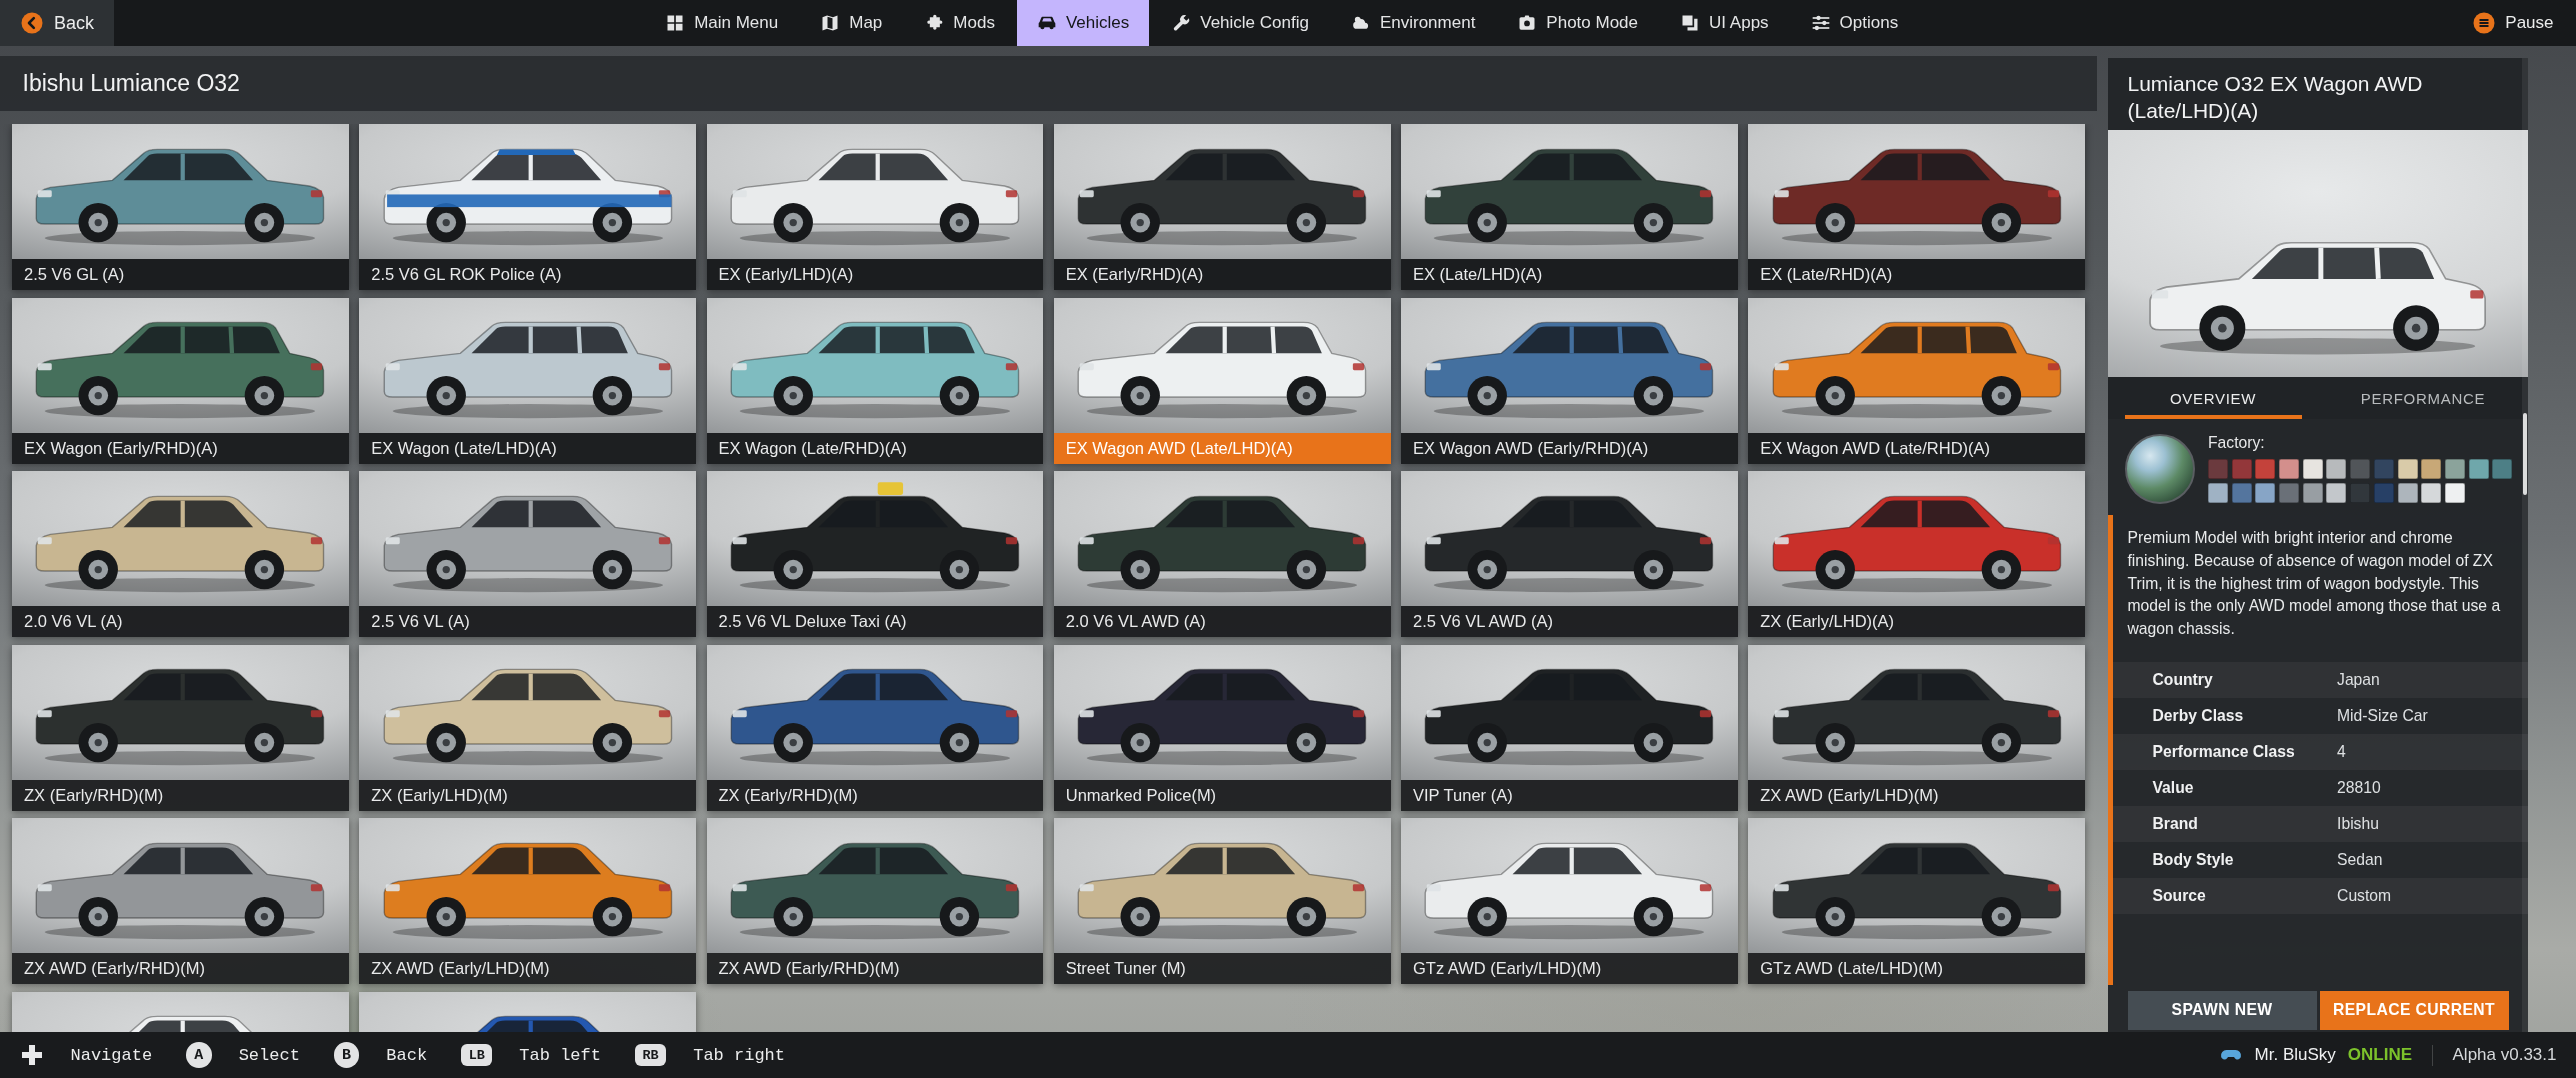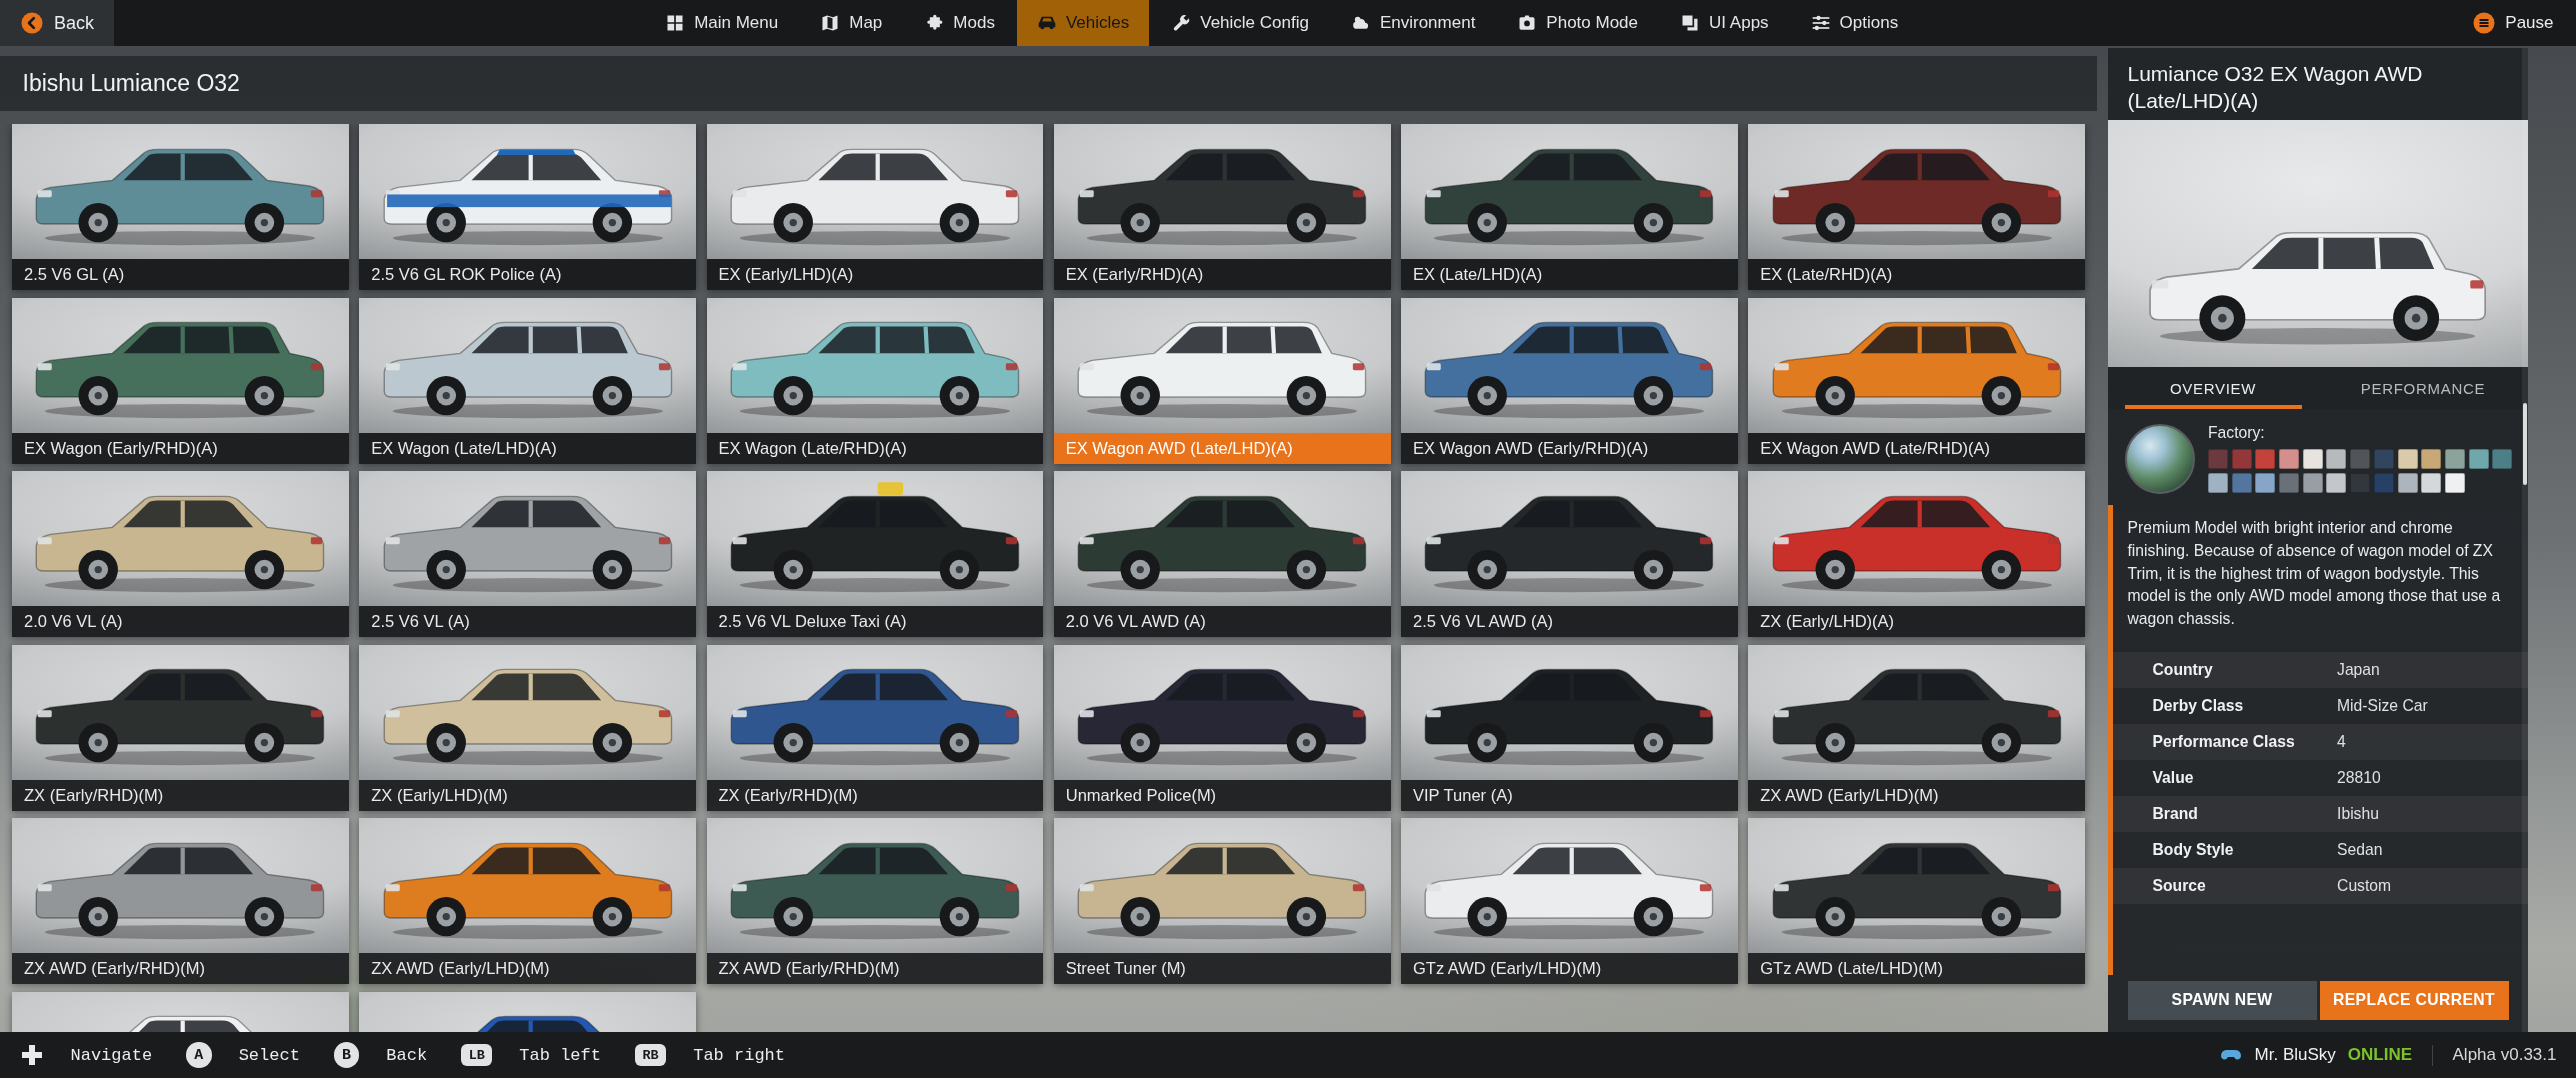--- a/index.html
+++ b/index.html
@@ -15,21 +15,21 @@
       radial-gradient(674px 315px at 68% 94%, rgba(152,152,142,.40), transparent 70%),
       linear-gradient(180deg,#43464a 0%,#54585b 24%,#6d7174 50%,#909493 72%,#a9aba7 88%,#9ea19d 100%);}
 
   
   .topbar{position:absolute;top:0;left:0;width:2576px;height:46px;background:#17191b;
           display:flex;align-items:stretch;z-index:30;}
   .back-btn{display:flex;align-items:center;gap:10.5px;padding:0 19.5px;background:#2d3134;
             font-size:18px;color:#eceded;}
   .menu{flex:1;display:flex;justify-content:center;align-items:stretch;gap:3px;}
   .menu-item{display:flex;align-items:center;gap:9px;padding:0 19.5px;font-size:17px;color:#e4e5e6;}
-  .menu-item.active{background:#a16207;color:#151719;}
+  .menu-item.active{background:#c4b5fd;color:#151719;}
   .pause-btn{display:flex;align-items:center;gap:9px;padding:0 22.5px;font-size:17px;color:#eceded;}
   .icon svg{display:block;width:20px;height:20px;}
   .back-btn .icon svg,.pause-btn .icon svg{width:24px;height:24px;}
 
   
   .title-bar{position:absolute;top:56px;left:0;width:2097px;height:55px;
              background:rgba(41,44,47,.93);display:flex;align-items:center;padding:0 22.5px;z-index:5;}
   .title-bar h1{font-size:23px;font-weight:400;color:#f1f2f3;}
 
   
@@ -38,21 +38,21 @@
         overflow:hidden;z-index:4;}
   .card{display:flex;flex-direction:column;box-shadow:0 2.2px 7.5px rgba(0,0,0,.45);}
   .thumb{height:135px;position:relative;overflow:hidden;display:flex;align-items:flex-end;justify-content:center;
          background:radial-gradient(120% 95% at 50% 28%, #d7d9da 0%, #c7c9ca 45%, #9c9fa1 80%, #84878a 100%);}
   .thumb svg{width:92%;margin-bottom:1.5px;}
   .card-label{height:31px;background:rgba(19,21,23,.88);color:#e9eaeb;font-size:16.5px;
               display:flex;align-items:center;padding:0 12px;white-space:nowrap;overflow:hidden;}
   .card.selected .card-label{background:var(--accent);color:#fff;}
 
   
-  .sidebar{position:absolute;left:2108px;top:48px;width:420px;height:985px;
+  .sidebar{position:absolute;left:2108px;top:58px;width:420px;height:985px;
            background:rgba(34,37,40,.97);z-index:10;}
   .sb-title{font-size:21px;font-weight:400;color:#f2f3f4;line-height:1.3;padding:12px 19.5px 7.5px 19.5px;height:72px;}
   .sb-preview{height:247px;display:flex;align-items:flex-end;justify-content:center;overflow:hidden;
     background:radial-gradient(130% 100% at 50% 25%, #e7e9ea 0%, #d4d6d7 50%, #a6a9ab 85%, #8f9294 100%);}
   .sb-preview svg{width:86%;margin-bottom:7.5px;}
   .sb-tabs{display:flex;height:42px;background:#202326;}
   .sb-tab{flex:1;font-size:15px;letter-spacing:0.7px;color:#b9bcbe;position:relative;}
   .sb-tab.active{color:#eceded;}
   .sb-tab.active::after{content:"";position:absolute;left:16.5px;right:16.5px;bottom:0;height:3.7px;background:var(--accent);}
   .sb-factory{display:flex;gap:13.5px;padding:15px 19.5px 0 16.5px;}

